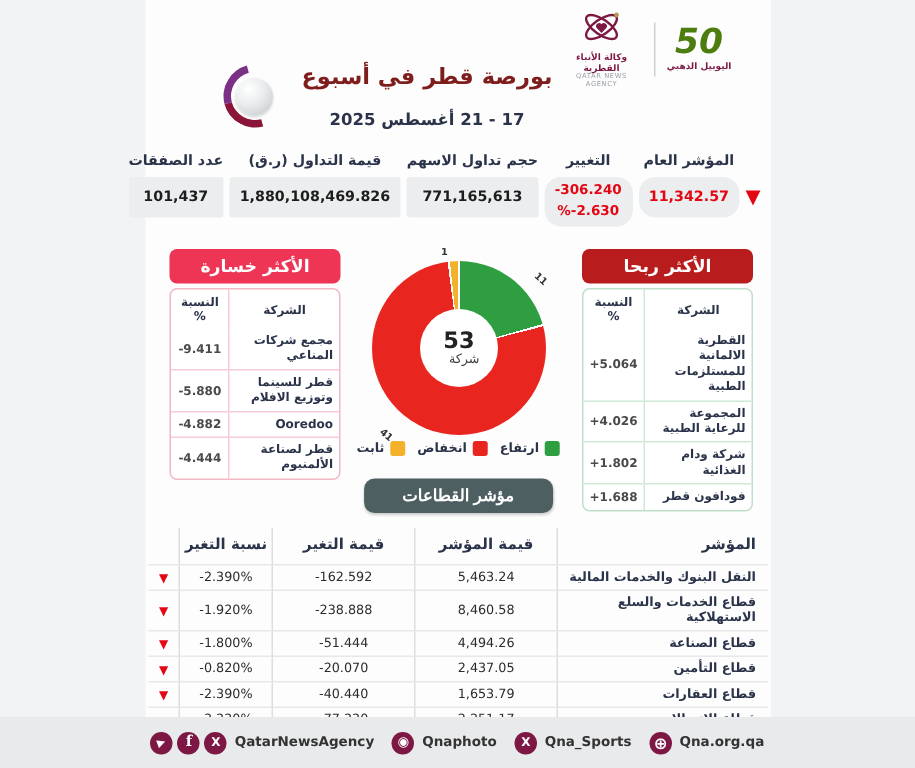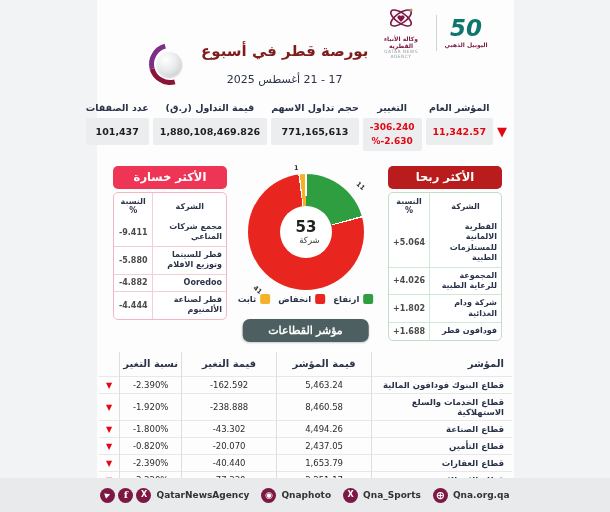--- a/index.html
+++ b/index.html
@@ -11,43 +11,43 @@
   }
   .canvas { position:absolute; left:97px; top:0; width:417px; height:478px; background:#fdfdfd; }
 
   
   .qna-logo { position:absolute; top:6px; right:26px; display:flex; align-items:center; gap:7px; direction:ltr; }
   .atom-block { text-align:center; width:56px; }
   .agency-ar { font-size:6px; color:#7d1844; font-weight:bold; margin-top:1px; }
   .agency-en { font-size:4.5px; color:#9aa0a6; letter-spacing:.4px; }
   .logo-divider { width:1px; height:36px; background:#cfd2d5; }
   .anniv { text-align:center; width:44px; }
-  .anniv-number { font-size:23px; font-weight:bold; font-style:italic; color:#0f766e; line-height:1; }
+  .anniv-number { font-size:23px; font-weight:bold; font-style:italic; color:#4d7c0f; line-height:1; }
   .anniv-caption { font-size:6px; color:#7d1844; font-weight:bold; margin-top:1px; }
 
   .title-block { position:absolute; top:42px; left:52px; display:flex; align-items:center; gap:10px; direction:ltr; }
   .sphere { width:42px; height:42px; position:relative; flex:0 0 auto; }
   .sphere-ring { position:absolute; inset:0; border-radius:50%; border:5px solid transparent;
     border-left-color:#7b2f85; border-bottom-color:#8a1538; transform:rotate(30deg); }
   .sphere-ball { position:absolute; left:8px; top:9px; width:25px; height:25px; border-radius:50%;
     background:radial-gradient(circle at 35% 30%, #ffffff 0%, #e9ebec 45%, #c0c4c8 100%);
     box-shadow:0 1px 2px rgba(0,0,0,.18); }
   .title-texts { text-align:center; direction:rtl; }
   .main-title { color:#7f1d1d; font-size:15px; font-weight:bold; }
-  .date-range { color:#2a3349; font-size:11px; font-weight:normal; margin-top:13px; direction:rtl; }
+  .date-range { color:#2a3349; font-size:11px; font-weight:bold; margin-top:13px; direction:rtl; }
 
   
   .stats { position:absolute; top:102px; left:7px; right:7px; display:flex; direction:rtl;
     justify-content:space-between; align-items:flex-start; gap:4px; }
   .idx-triangle { color:#e30613; font-size:13px; line-height:1; margin-top:23px; flex:0 0 auto; }
   .stat { text-align:center; flex:0 0 auto; }
   .stat-label { font-size:9.5px; font-weight:bold; color:#2a3349; margin-bottom:5px; white-space:nowrap; }
   .stat-value { background:#ebedee; border-radius:2px; font-size:9.5px; font-weight:bold; color:#1d1d1d;
     padding:8px 7px; direction:ltr; white-space:nowrap; }
-  .stat-value.neg { color:#e30613; }
+  .stat-value.neg { color:#e30613;border-radius:11px; }
   .stat-value.twolines { padding:3px 7px; line-height:1.5; font-size:9px; }
 
   
   .mini-table { position:absolute; width:114px; }
   .losers  { left:16px;  top:166px; }
   .gainers { right:12px; top:166px; }
   .mini-header { border-radius:5px; color:#fff; font-weight:bold; font-size:11.5px; text-align:center;
     padding:4px 0 5px; margin-bottom:3px; }
   .losers  .mini-header { background:#ee3556; }
   .gainers .mini-header { background:#b91c1c; }
@@ -274,37 +274,37 @@
         <tr>
           <th class="name-col">المؤشر</th>
           <th class="num-col">قيمة المؤشر</th>
           <th class="num-col">قيمة التغير</th>
           <th class="pct-col">نسبة التغير</th>
           <th class="tri-col"></th>
         </tr>
       </thead>
       <tbody>
         <tr>
-          <td class="name-col">قطاع البنوك فودافون المالية</td>
+          <td class="name-col">النقل البنوك والخدمات المالية</td>
           <td class="num-col">5,463.24</td>
           <td class="num-col">-162.592</td>
           <td class="pct-col">-2.390%</td>
           <td class="tri-col">▼</td>
         </tr>
         <tr>
           <td class="name-col">قطاع الخدمات والسلع الاستهلاكية</td>
           <td class="num-col">8,460.58</td>
           <td class="num-col">-238.888</td>
           <td class="pct-col">-1.920%</td>
           <td class="tri-col">▼</td>
         </tr>
         <tr>
           <td class="name-col">قطاع الصناعة</td>
           <td class="num-col">4,494.26</td>
-          <td class="num-col">-43.302</td>
+          <td class="num-col">-51.444</td>
           <td class="pct-col">-1.800%</td>
           <td class="tri-col">▼</td>
         </tr>
         <tr>
           <td class="name-col">قطاع التأمين</td>
           <td class="num-col">2,437.05</td>
           <td class="num-col">-20.070</td>
           <td class="pct-col">-0.820%</td>
           <td class="tri-col">▼</td>
         </tr>

